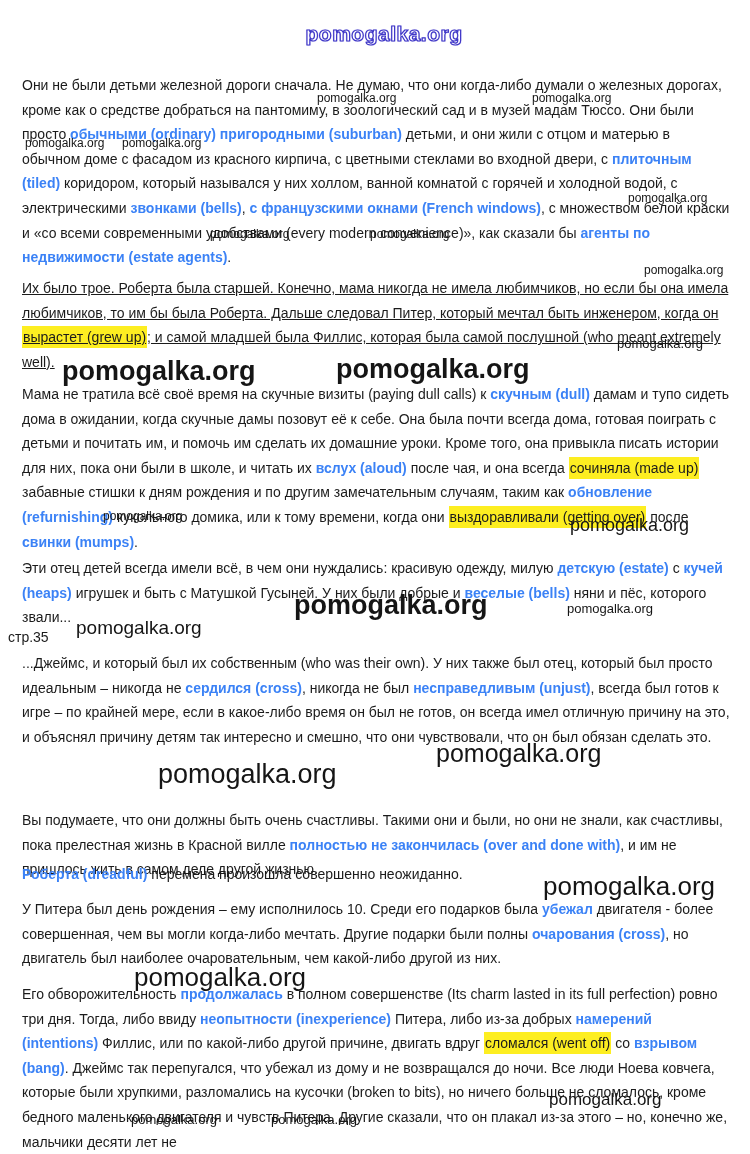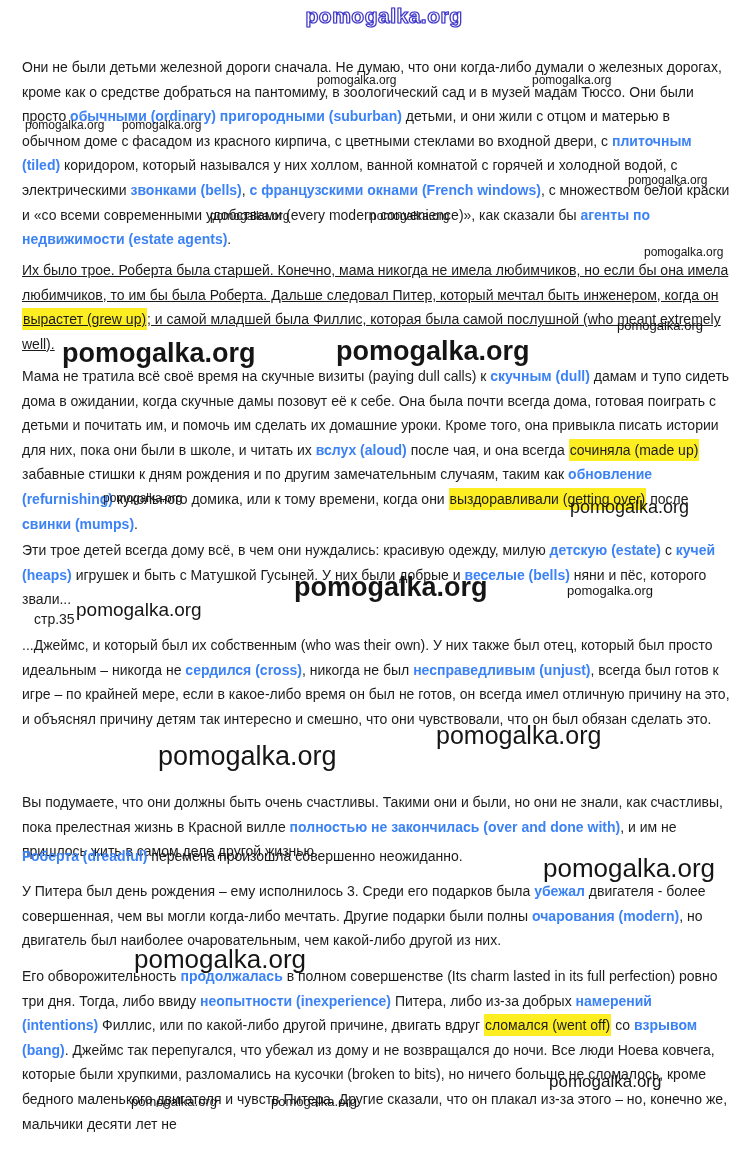--- a/index.html
+++ b/index.html
@@ -4,21 +4,21 @@
 <style>
   html, body { margin: 0; padding: 0; }
   body {
     width: 750px;
     height: 1154px;
     background: #ffffff;
     position: relative;
     overflow: hidden;
     font-family: "Liberation Sans", "DejaVu Sans", sans-serif;
   }
-  .page { position: absolute; inset: 0; }
+  .page { position: absolute; inset: 0; margin-top: 18px; }
   .logo {
     position: absolute;
     top: 4px;
     left: 0;
     right: 0;
     text-align: center;
     padding-left: 18px;
     font-size: 21px;
     font-weight: 700;
     letter-spacing: 0.5px;
@@ -36,21 +36,21 @@
     text-align: left;
   }
   .para b { font-weight: 700; color: #3b82f6; }
   .para mark {
     background: #fdee21;
     color: inherit;
     padding: 3px 1px;
   }
   .page-ref {
     position: absolute;
-    left: 34px;
+    left: 8px;
     top: 607px;
     font-size: 14px;
     color: #1b1b1b;
     line-height: 24.6px;
   }
   .wm {
     position: absolute;
     white-space: nowrap;
     line-height: 1.05;
     color: #151515;
@@ -59,25 +59,25 @@
 </style>
 </head>
 <body>
 
 <div class="page">
   <div class="logo">pomogalka.org</div>
   <div>
       <div class="para" style="top: 55px;"><span>Они не были детьми железной дороги сначала. Не думаю, что они когда-либо думали о железных дорогах, кроме как о средстве добраться на пантомиму, в зоологический сад и в музей мадам Тюссо. Они были просто </span><b>обычными (ordinary) пригородными (suburban)</b><span> детьми, и они жили с отцом и матерью в обычном доме с фасадом из красного кирпича, с цветными стеклами во входной двери, с </span><b>плиточным (tiled)</b><span> коридором, который назывался у них холлом, ванной комнатой с горячей и холодной водой, с электрическими </span><b>звонками (bells)</b><span>, </span><b>с французскими окнами (French windows)</b><span>, с множеством белой краски и «со всеми современными удобствами (every modern convenience)», как сказали бы </span><b>агенты по недвижимости (estate agents)</b><span>.</span></div>
       <div class="para" style="top: 258px; text-decoration: underline;"><span>Их было трое. Роберта была старшей. Конечно, мама никогда не имела любимчиков, но если бы она имела любимчиков, то им бы была Роберта. Дальше следовал Питер, который мечтал быть инженером, когда он </span><mark>вырастет (grew up)</mark><span>; и самой младшей была Филлис, которая была самой послушной (who meant extremely well).</span></div>
       <div class="para" style="top: 364px;"><span>Мама не тратила всё своё время на скучные визиты (paying dull calls) к </span><b>скучным (dull)</b><span> дамам и тупо сидеть дома в ожидании, когда скучные дамы позовут её к себе. Она была почти всегда дома, готовая поиграть с детьми и почитать им, и помочь им сделать их домашние уроки. Кроме того, она привыкла писать истории для них, пока они были в школе, и читать их </span><b>вслух (aloud)</b><span> после чая, и она всегда </span><mark>сочиняла (made up)</mark><span> забавные стишки к дням рождения и по другим замечательным случаям, таким как </span><b>обновление (refurnishing)</b><span> кукольного домика, или к тому времени, когда они </span><mark>выздоравливали (getting over)</mark><span> после </span><b>свинки (mumps)</b><span>.</span></div>
-      <div class="para" style="top: 538px;"><span>Эти трое детей всегда дому всё, в чем они нуждались: красивую одежду, милую </span><b>детскую (estate)</b><span> с </span><b>кучей (heaps)</b><span> игрушек и быть с Матушкой Гусыней. У них были добрые и </span><b>веселые (bells)</b><span> няни и пёс, которого звали...</span></div>
+      <div class="para" style="top: 538px;"><span>Эти отец детей всегда имели всё, в чем они нуждались: красивую одежду, милую </span><b>детскую (estate)</b><span> с </span><b>кучей (heaps)</b><span> игрушек и быть с Матушкой Гусыней. У них были добрые и </span><b>веселые (bells)</b><span> няни и пёс, которого звали...</span></div>
       <div class="para" style="top: 633px;"><span>...Джеймс, и который был их собственным (who was their own). У них также был отец, который был просто идеальным – никогда не </span><b>сердился (cross)</b><span>, никогда не был </span><b>несправедливым (unjust)</b><span>, всегда был готов к игре – по крайней мере, если в какое-либо время он был не готов, он всегда имел отличную причину на это, и объяснял причину детям так интересно и смешно, что они чувствовали, что он был обязан сделать это.</span></div>
       <div class="para" style="top: 790px;"><span>Вы подумаете, что они должны быть очень счастливы. Такими они и были, но они не знали, как счастливы, пока прелестная жизнь в Красной вилле </span><b>полностью не закончилась (over and done with)</b><span>, и им не пришлось жить в самом деле другой жизнью.</span></div>
       <div class="para" style="top: 844px;"><b>Роберта (dreadful)</b><span> перемена произошла совершенно неожиданно.</span></div>
-      <div class="para" style="top: 879px;"><span>У Питера был день рождения – ему исполнилось 3. Среди его подарков была </span><b>убежал</b><span> двигателя - более совершенная, чем вы могли когда-либо мечтать. Другие подарки были полны </span><b>очарования (modern)</b><span>, но двигатель был наиболее очаровательным, чем какой-либо другой из них.</span></div>
+      <div class="para" style="top: 879px;"><span>У Питера был день рождения – ему исполнилось 10. Среди его подарков была </span><b>убежал</b><span> двигателя - более совершенная, чем вы могли когда-либо мечтать. Другие подарки были полны </span><b>очарования (cross)</b><span>, но двигатель был наиболее очаровательным, чем какой-либо другой из них.</span></div>
       <div class="para" style="top: 964px;"><span>Его обворожительность </span><b>продолжалась</b><span> в полном совершенстве (Its charm lasted in its full perfection) ровно три дня. Тогда, либо ввиду </span><b>неопытности (inexperience)</b><span> Питера, либо из-за добрых </span><b>намерений (intentions)</b><span> Филлис, или по какой-либо другой причине, двигать вдруг </span><mark>сломался (went off)</mark><span> со </span><b>взрывом (bang)</b><span>. Джеймс так перепугался, что убежал из дому и не возвращался до ночи. Все люди Ноева ковчега, которые были хрупкими, разломались на кусочки (broken to bits), но ничего больше не сломалось, кроме бедного маленького двигателя и чувств Питера. Другие сказали, что он плакал из-за этого – но, конечно же, мальчики десяти лет не</span></div>
     </div>
   <div class="page-ref">стр.35</div>
   <div>
       <div class="wm" style="left: 317px; top: 74px; font-size: 12px;">pomogalka.org</div>
       <div class="wm" style="left: 532px; top: 74px; font-size: 12px;">pomogalka.org</div>
       <div class="wm" style="left: 25px; top: 119px; font-size: 12px;">pomogalka.org</div>
       <div class="wm" style="left: 122px; top: 119px; font-size: 12px;">pomogalka.org</div>
       <div class="wm" style="left: 628px; top: 174px; font-size: 12px;">pomogalka.org</div>
       <div class="wm" style="left: 210px; top: 210px; font-size: 12px;">pomogalka.org</div>

